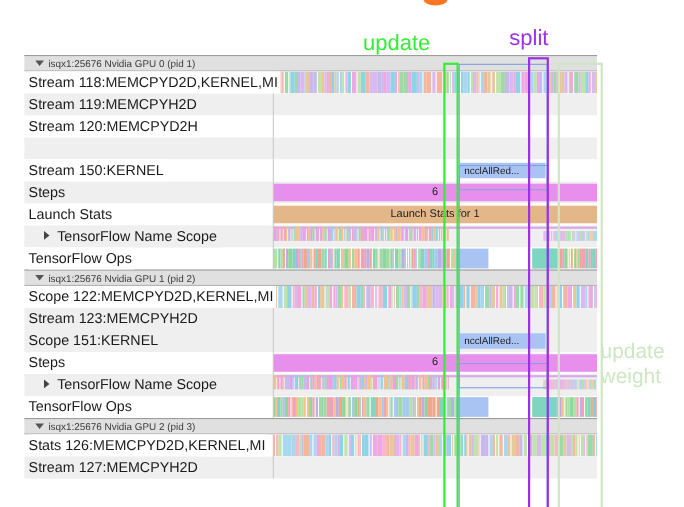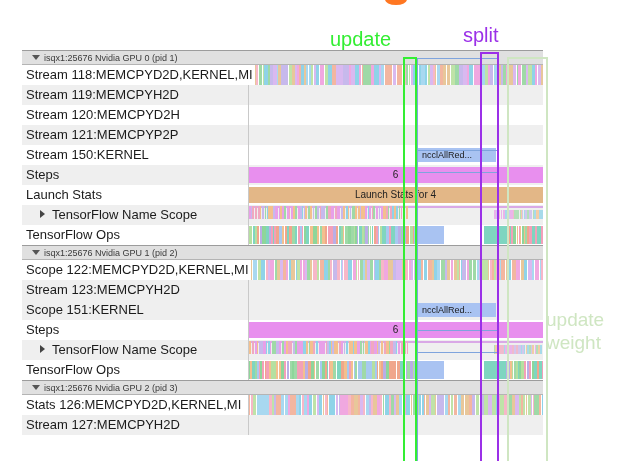--- a/index.html
+++ b/index.html
@@ -185,21 +185,20 @@
           <div class="row-label" style="background: rgb(239, 239, 239);"><span>Stream 119:MEMCPYH2D</span></div>
           <div class="lane"></div>
           <div class="lane-sep"></div>
         </div>
         <div class="row plain">
           <div class="row-label" style="background: rgb(255, 255, 255);"><span>Stream 120:MEMCPYD2H</span></div>
           <div class="lane"></div>
           <div class="lane-sep"></div>
         </div>
         <div class="row alt">
-          <div class="row-label" style="background: rgb(239, 239, 239);"><span>Stream 121:MEMCPYP2P</span></div>
           <div class="lane"></div>
           <div class="lane-sep"></div>
         </div>
         <div class="row plain">
           <div class="row-label" style="background: rgb(255, 255, 255);"><span>Stream 150:KERNEL</span></div>
           <div class="lane">
             <div class="nccl-bar" style="left: 170px; width: 78px;">
               <div class="txt">ncclAllRed...</div>
             </div>
           </div>
@@ -211,21 +210,21 @@
             <div class="steps-bar" style="left: 0px; width: 295px;">
               <div class="txt">6</div>
             </div>
           </div>
           <div class="lane-sep"></div>
         </div>
         <div class="row plain">
           <div class="row-label" style="background: rgb(255, 255, 255);"><span>Launch Stats</span></div>
           <div class="lane">
             <div class="launch-bar" style="left: 0px; width: 295px;">
-              <div class="txt">Launch Stats for 4</div>
+              <div class="txt">Launch Stats for 1</div>
             </div>
           </div>
           <div class="lane-sep"></div>
         </div>
         <div class="row alt">
           <div class="row-label indent" style="background: rgb(239, 239, 239);"><span class="row-caret"></span><span>TensorFlow Name Scope</span></div>
           <div class="lane">
             <div style="position: absolute; left: 0px; top: 1px; height: 2px; width: 295px; background: rgb(217, 168, 230);"></div>
             <div style="position: absolute; left: 0px; top: 1px; height: 13px; width: 295px;">
               <div class="barbox" style="left: 0px; width: 2.55649px; background: rgb(232, 160, 232);"></div>

